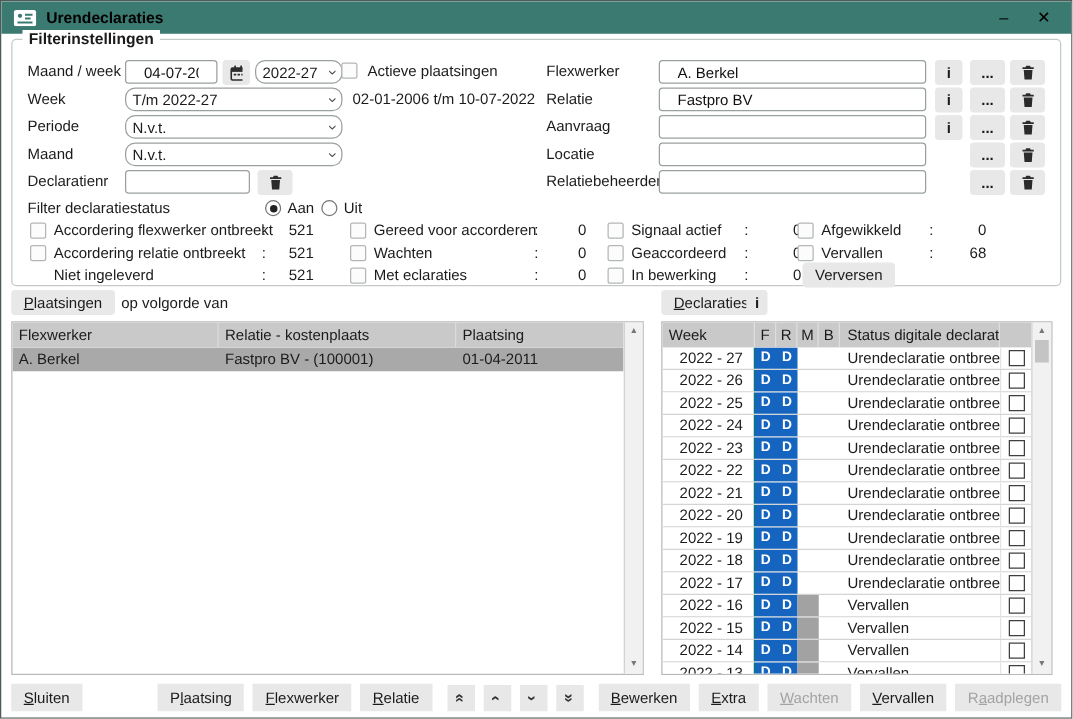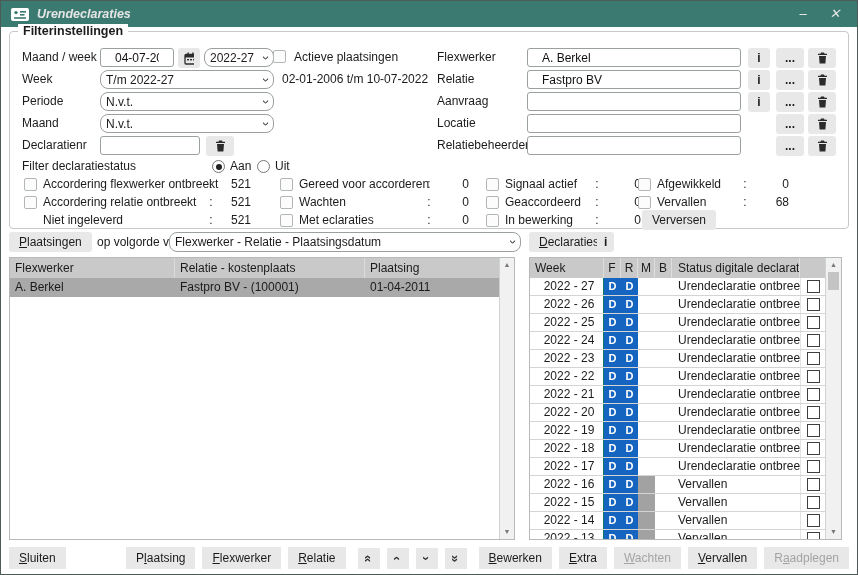--- a/index.html
+++ b/index.html
@@ -1,21 +1,21 @@
 <!DOCTYPE html>
 <html style="--titlebar: #3B7A70; --badge: #1565C0; --header: #C9C9C9; --selrow: #A9A9A9; --mgray: #A2A2A2;"><head>
 <meta charset="utf-8">
 <style>
   html,body{margin:0;padding:0;background:#ddd;}
   *{font-family:"Liberation Sans",sans-serif;}
   .window{position:relative;width:858px;height:575px;box-sizing:border-box;
     border:1px solid #4e5a57;background:#fff;font-size:12px;color:#1b1b1b;overflow:hidden;}
   
   .titlebar{height:26px;background:var(--titlebar,#3B7A70);display:flex;align-items:center;
-    gap:8px;padding:0 10px;color:#e5e5e5;font-style:italic;}
+    gap:8px;padding:0 10px;color:#000000;}
   .tb-title{font-weight:bold;font-size:12.5px;}
   .tb-spacer{flex:1;}
   .tb-btn{width:24px;text-align:center;font-size:13px;line-height:26px;cursor:default;}
   
   .fs{position:absolute;left:8px;top:30px;width:840px;height:198px;border:1px solid #c5c9c8;
     border-radius:4px;box-sizing:border-box;}
   .fs-legend{position:absolute;top:-8px;left:8px;background:#fff;padding:0 5px;
     font-weight:bold;font-size:12.5px;}
   .flabel{position:absolute;height:19px;line-height:19px;white-space:nowrap;}
   .tinput{position:absolute;height:19px;box-sizing:border-box;border:1px solid #9aa09f;
@@ -295,24 +295,20 @@
     <button class="sqbtn" style="left:632px;top:178px;padding:0 10px;">Verversen</button>
   </div>
 
   <div class="midbar">
     <button class="tabbtn" style="left:0;">
       <span></span>
         <span class="u">P</span>
         <span>laatsingen</span>
     </button>
     <div class="flabel" style="left:88px;top:1px;">op volgorde van</div>
-    <div class="selectbox" style="left:160px;top:0;width:352px;height:20px;">
-      <span>Flexwerker - Relatie - Plaatsingsdatum</span>
-      <span class="chev">›</span>
-    </div>
     <button class="tabbtn" style="left:520px;">
       <span></span>
         <span class="u">D</span>
         <span>eclaraties</span>
     </button>
     <button class="tabbtn" style="left:588px;padding:0 7px;font-weight:bold;">i</button>
   </div>
 
   <div class="ptable">
     <div class="pmain">

